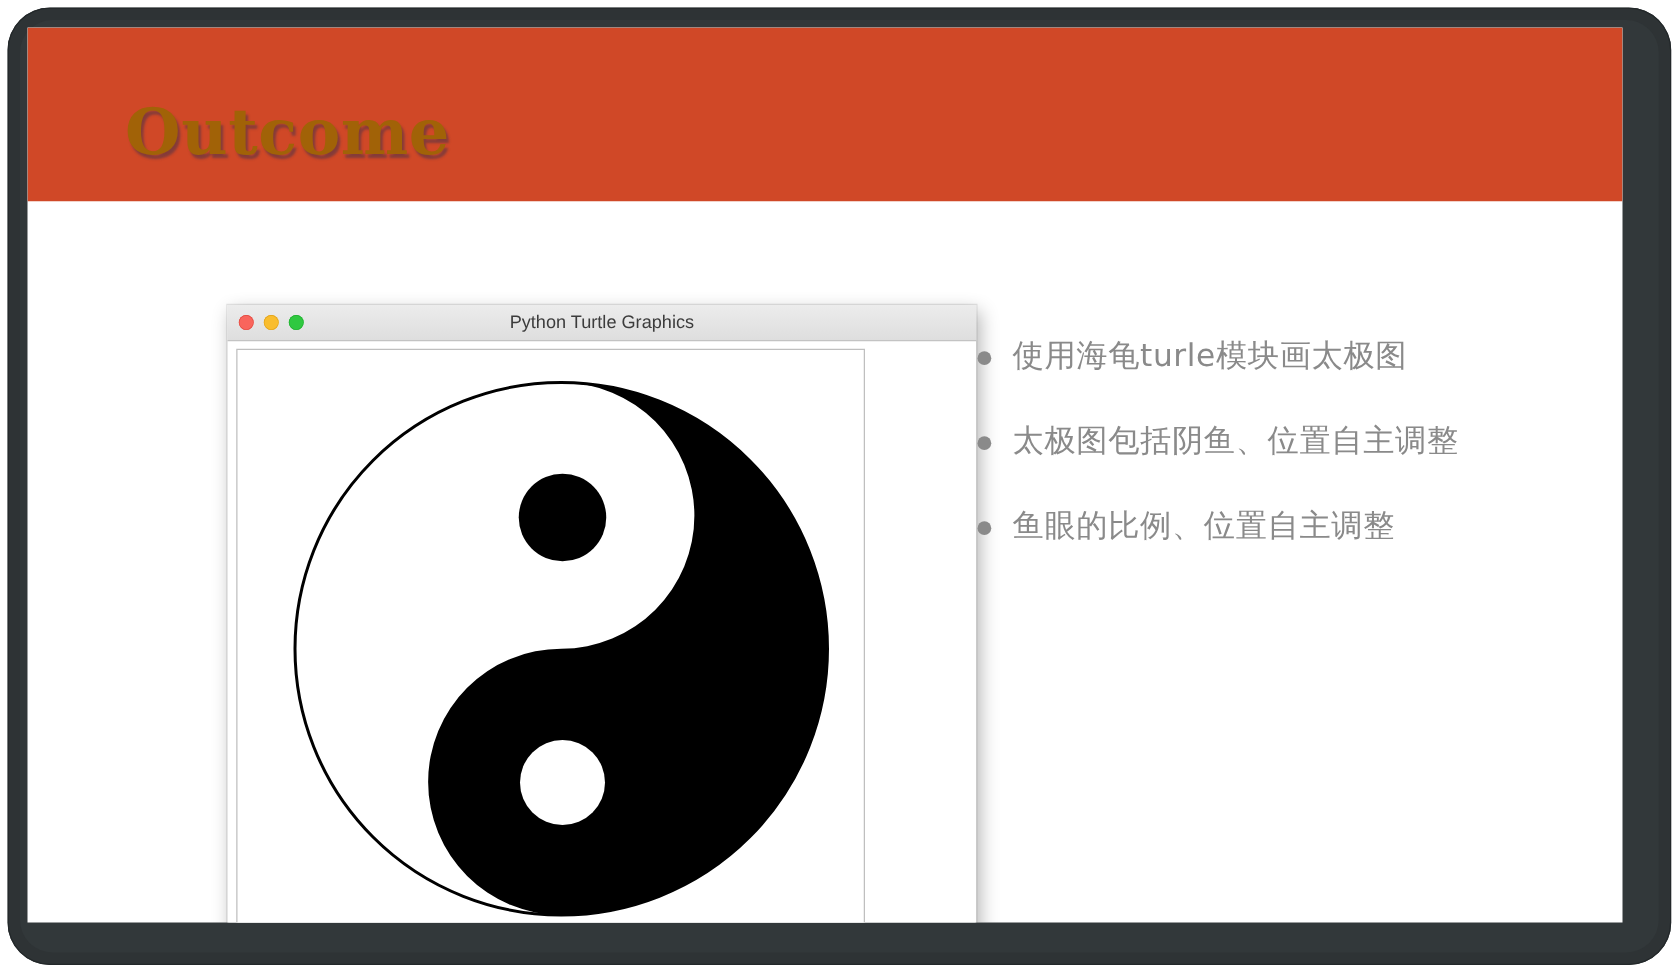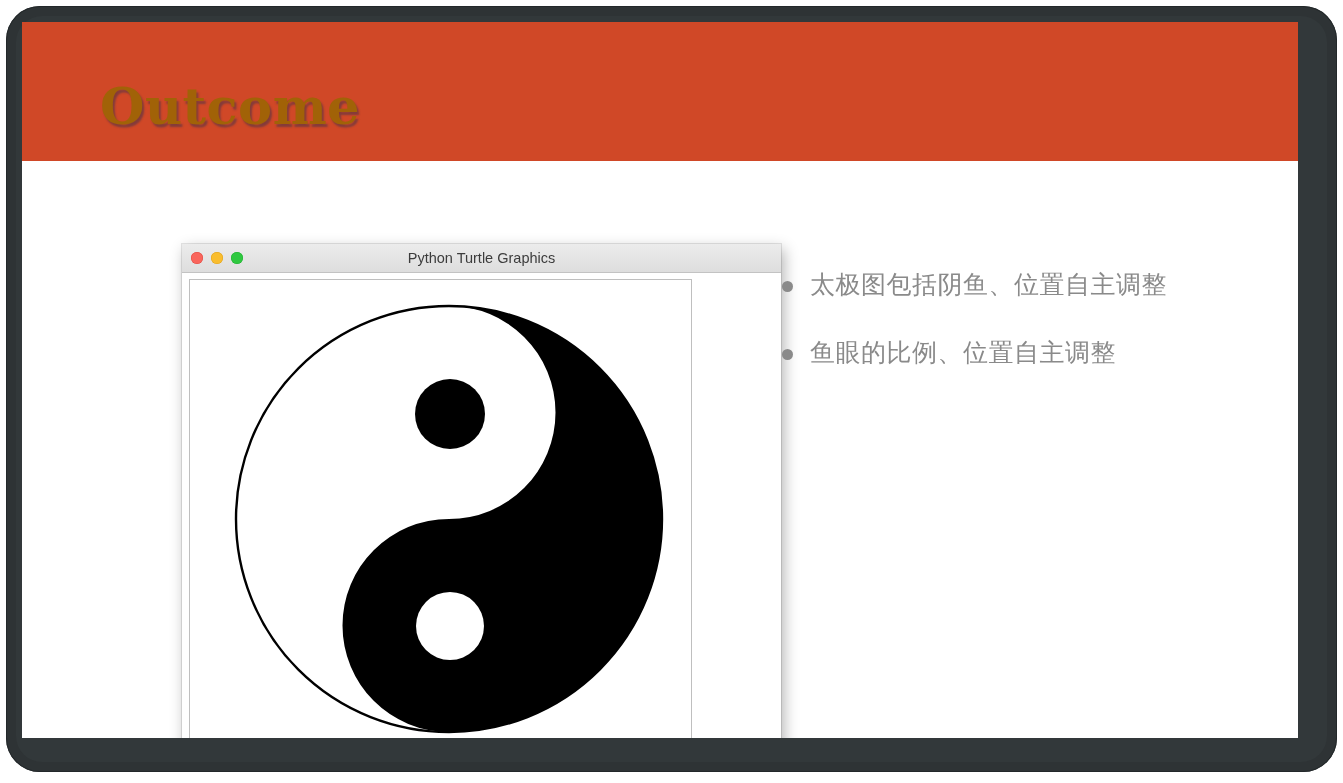--- a/index.html
+++ b/index.html
@@ -201,20 +201,24 @@
 
           <circle cx="260" cy="134" r="35" fill="#000000"></circle>
           <circle cx="260" cy="346" r="34" fill="#ffffff"></circle>
         </svg>
       </div>
     </div>
 
     <div class="bullets">
       <div class="bullet-row">
         <div class="bullet-dot"></div>
+        <div class="bullet-text">使用海龟turle模块画太极图</div>
+      </div>
+      <div class="bullet-row">
+        <div class="bullet-dot"></div>
         <div class="bullet-text">太极图包括阴鱼、位置自主调整</div>
       </div>
       <div class="bullet-row">
         <div class="bullet-dot"></div>
         <div class="bullet-text">鱼眼的比例、位置自主调整</div>
       </div>
     </div>
 
   </div>
 </div>

